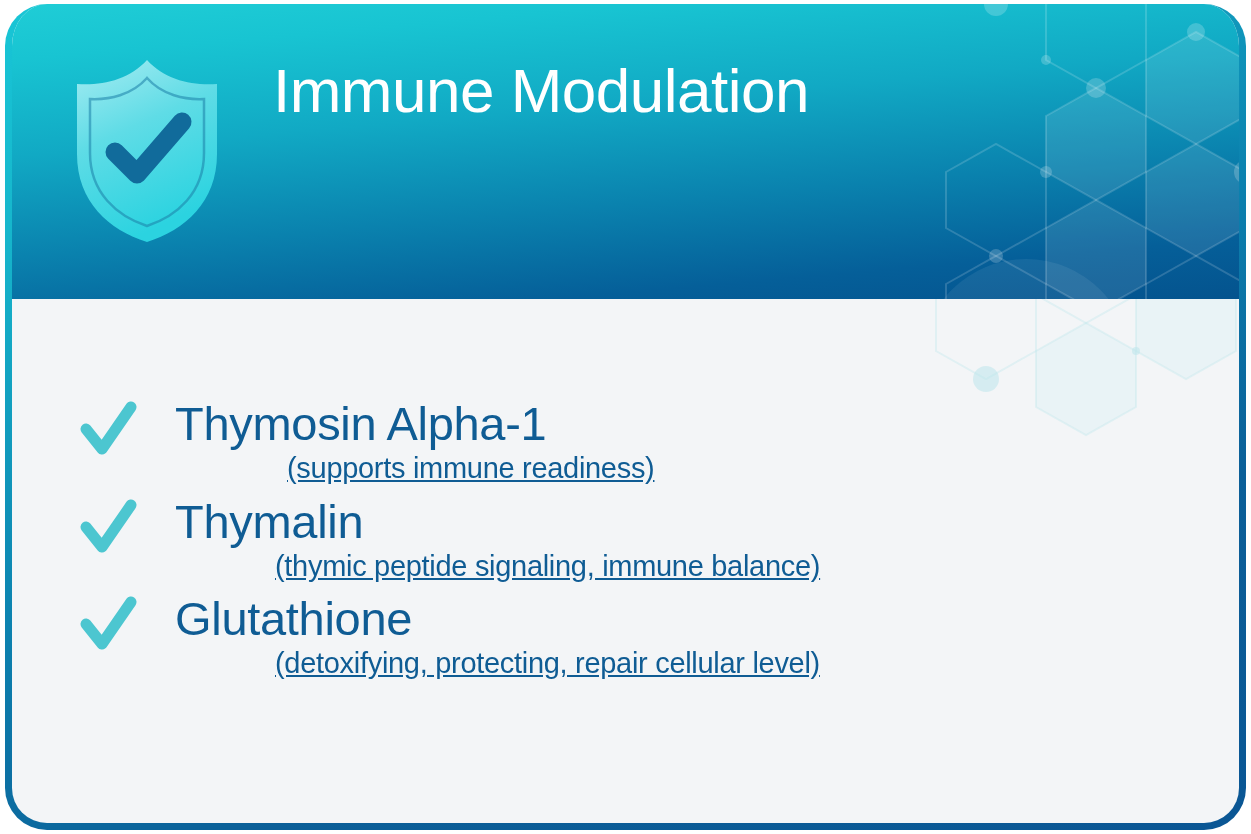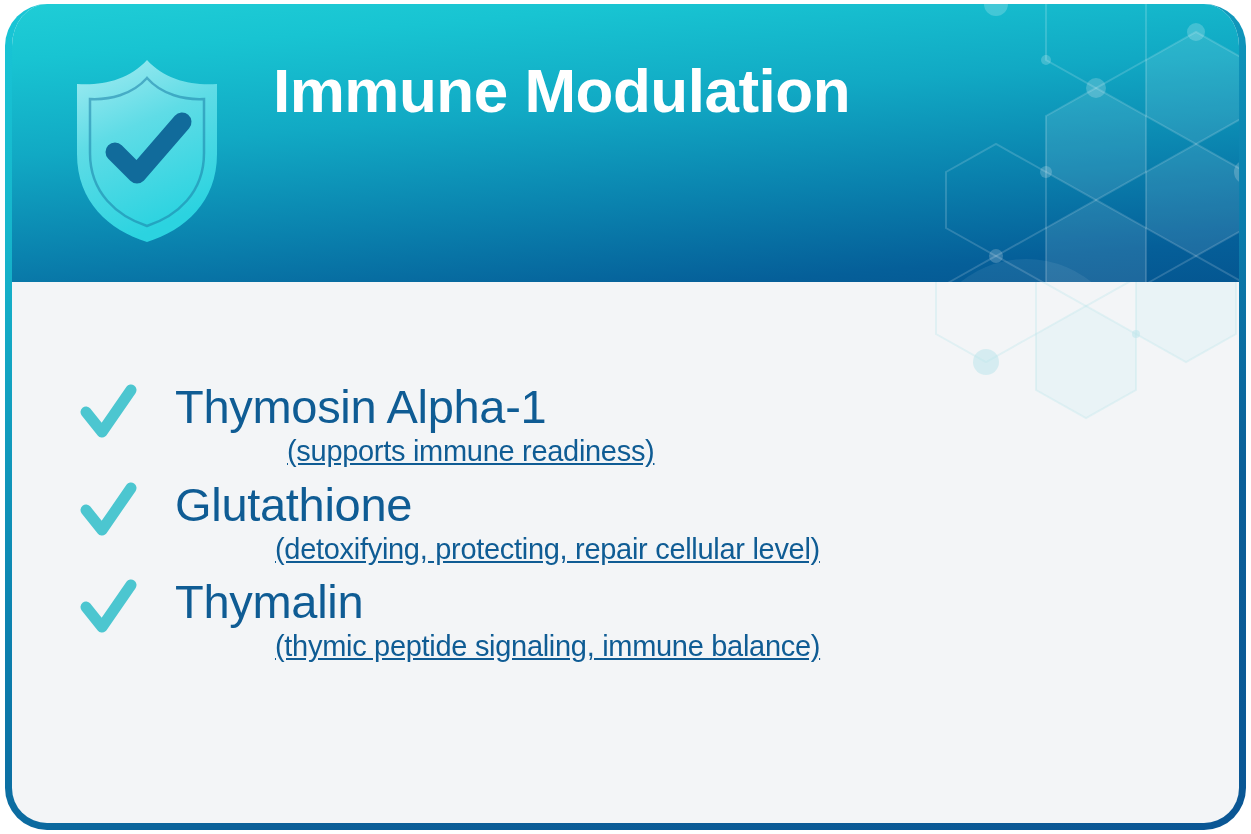--- a/index.html
+++ b/index.html
@@ -73,42 +73,42 @@
 
   .title-block {
     margin-top: 56px;
     margin-left: 46px;
     flex: 1;
     min-width: 0;
   }
 
   .title {
     font-size: 62px;
-    font-weight: bold;
+    font-weight: normal;
     color: #ffffff;
     line-height: 1.0;
     letter-spacing: -0.5px;
     white-space: nowrap;
     font-stretch: condensed;
   }
 
   .subtitle {
     margin-top: 12px;
     font-size: 41px;
     color: #ffffff;
     line-height: 1.18;
     max-width: 640px;
     letter-spacing: -0.2px;
   }
 
   
   .body {
     position: absolute;
     left: -7px;
-    top: 278px;
+    top: 295px;
     width: 1241px;
     height: 423px;
     background: #f3f5f7;
     overflow: hidden;
   }
 
   .body-hex {
     position: absolute;
     right: -20px;
     top: -70px;
@@ -257,28 +257,28 @@
           <path d="M7 28 L 23 48 L 52 6" fill="none" stroke="#4cc6d0" stroke-width="11" stroke-linecap="round" stroke-linejoin="round"></path>
         </svg>
         <div class="item-name">Thymosin Alpha-1</div>
         <div class="item-desc">(supports immune readiness)</div>
       </div>
 
       <div class="item">
         <svg class="check" viewBox="0 0 58 58" xmlns="http://www.w3.org/2000/svg">
           <path d="M7 28 L 23 48 L 52 6" fill="none" stroke="#4cc6d0" stroke-width="11" stroke-linecap="round" stroke-linejoin="round"></path>
         </svg>
-        <div class="item-name">Glutathione</div>
-        <div class="item-desc">(detoxifying, protecting, repair cellular level)</div>
+        <div class="item-name">Thymalin</div>
+        <div class="item-desc">(thymic peptide signaling, immune balance)</div>
       </div>
 
       <div class="item">
         <svg class="check" viewBox="0 0 58 58" xmlns="http://www.w3.org/2000/svg">
           <path d="M7 28 L 23 48 L 52 6" fill="none" stroke="#4cc6d0" stroke-width="11" stroke-linecap="round" stroke-linejoin="round"></path>
         </svg>
-        <div class="item-name">Thymalin</div>
-        <div class="item-desc">(thymic peptide signaling, immune balance)</div>
+        <div class="item-name">Glutathione</div>
+        <div class="item-desc">(detoxifying, protecting, repair cellular level)</div>
       </div>
 
     </div>
   </div>
 
 </div>
 
 </body></html>

